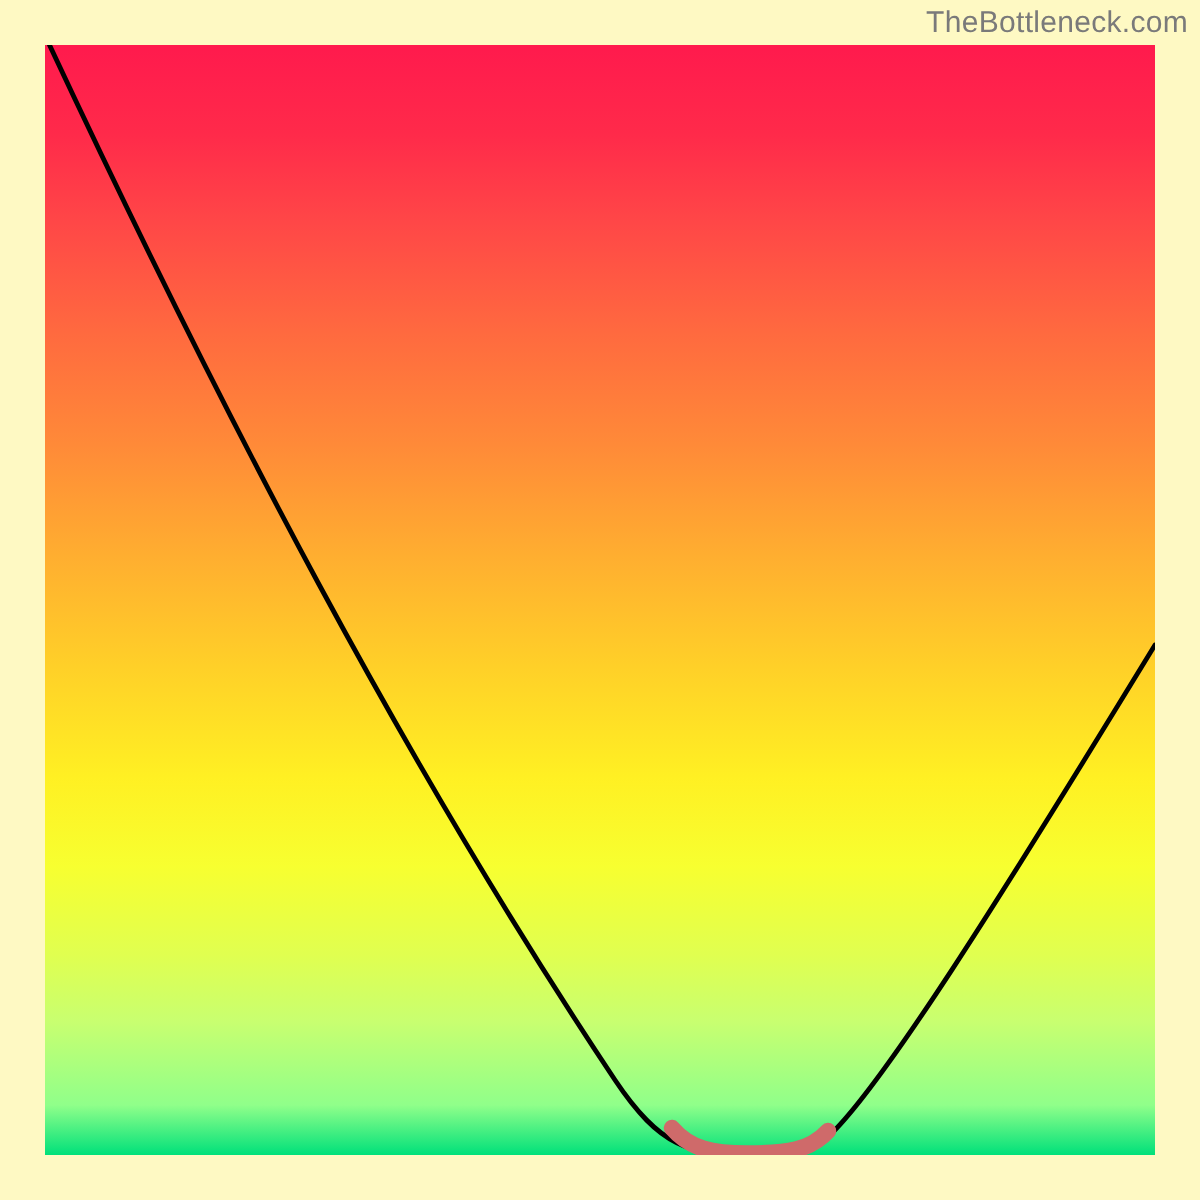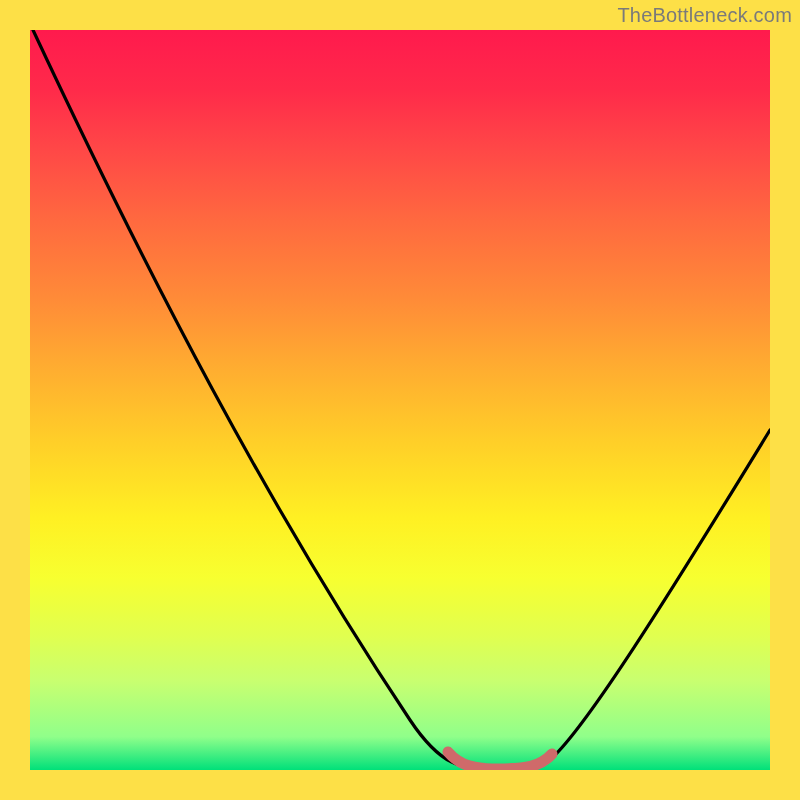--- a/index.html
+++ b/index.html
@@ -9,21 +9,21 @@
     height: 800px;
     background: #000;
     overflow: hidden;
   }
   .frame {
     position: absolute;
     top: 0;
     left: 0;
     width: 800px;
     height: 800px;
-    background: #fde047;
+    background: #fef9c3;
   }
   .plot {
     position: absolute;
     top: 30px;
     left: 30px;
     width: 740px;
     height: 740px;
     overflow: hidden;
   }
   .gradient {

